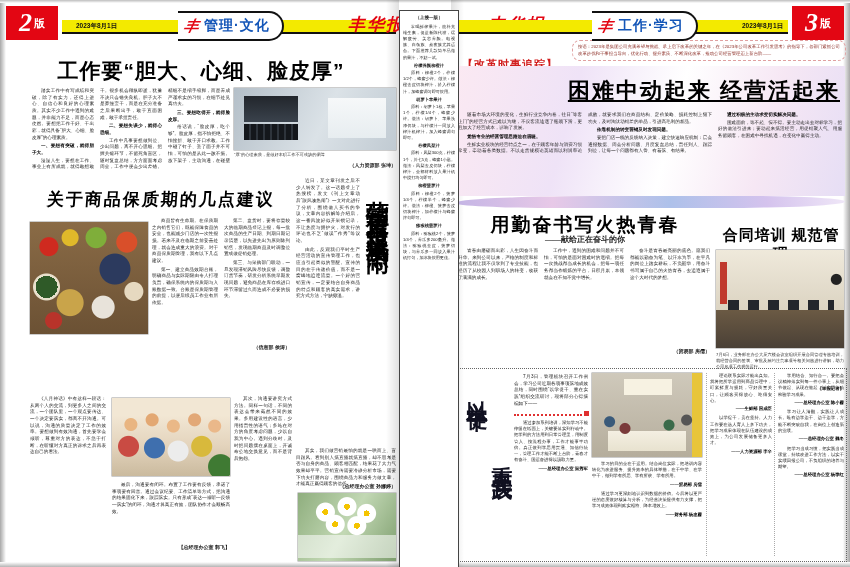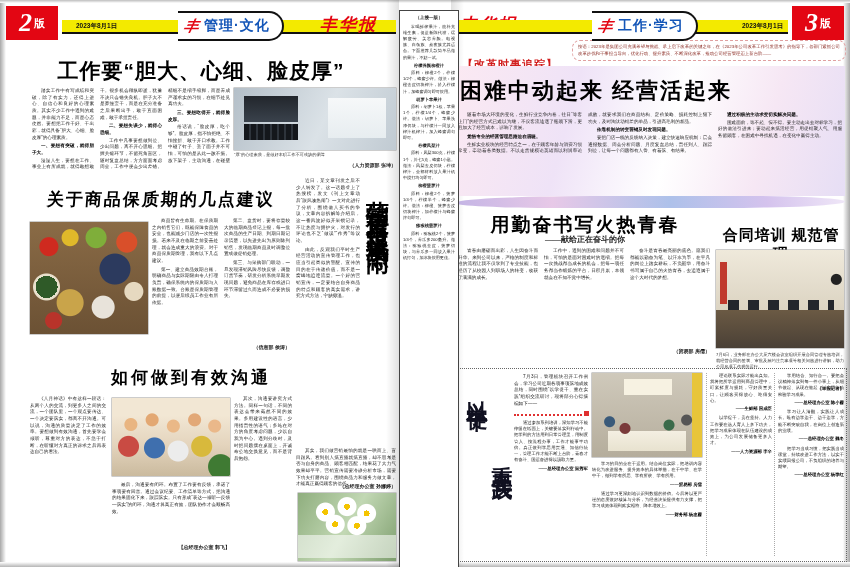--- a/index.html
+++ b/index.html
@@ -16,41 +16,41 @@
   
   .pagebox{width:52px;height:34px;background:#e30613;color:#fff;display:flex;align-items:center;justify-content:center;gap:2px;}
   .pagebox .pn{font:italic 900 26px "Liberation Serif",serif;}
   .pagebox .pl{font:700 11px "Liberation Sans",sans-serif;}
   .ybar{height:12px;background:#f3ea00;border-bottom:2px solid #111;}
   .date{font:700 6.5px "Liberation Sans",sans-serif;color:#111;}
   .capsule{height:26px;background:#fff;border:2px solid #111;border-left:none;
            border-radius:0 16px 16px 0;display:flex;align-items:center;gap:5px;padding:0 12px 0 6px;z-index:3;}
   .logo{color:#e30613;font:italic 900 15px "Liberation Serif",serif;transform:skewX(-12deg);}
   .sect{color:#1456b8;font:900 14px "Liberation Sans",sans-serif;letter-spacing:1px;}
-  .mast{color:#e30613;font:italic 900 17px "Liberation Serif",serif;letter-spacing:2px;}
+  .mast{color:#e30613;font:italic 900 17px "Liberation Serif",serif;letter-spacing:2px;margin-left:28px;}
   
   .body-t{font-size:4.6px;line-height:1.45;text-align:justify;color:#222;}
   .body-t p{margin:0 0 2px 0;text-indent:9px;}
   .body-t .sub{font-weight:900;color:#000;text-indent:9px;margin:1px 0;}
   .cols2{column-count:2;column-gap:6px;}
   .cols3{column-count:3;column-gap:6px;}
   .byline{font-size:5px;font-weight:900;text-align:right;color:#111;}
   .caption{font-size:4.2px;color:#333;text-align:justify;line-height:1.4;}
   .photo{box-shadow:0 0 0 .5px #999;}
   
   .hl-a1{font:900 21px "Liberation Sans",sans-serif;text-align:center;letter-spacing:1px;color:#000;}
   .hl-brush{font:900 17px "Liberation Serif",serif;text-align:center;letter-spacing:2px;color:#000;transform:skewX(-4deg);}
   .hl-a4{font:900 17px "Liberation Sans",sans-serif;text-align:center;letter-spacing:3px;color:#000;}
   .vtitle{writing-mode:vertical-rl;font:900 23px "Liberation Serif",serif;letter-spacing:5px;color:#000;}
   
   .eyebrow{font:900 11px "Liberation Serif",serif;color:#d21f1f;letter-spacing:1px;}
   .rintro{font-size:4.4px;line-height:1.5;color:#8a2a22;text-align:justify;
           border:1px dashed #e0a0a0;border-radius:8px;padding:3px 5px;}
   .band{background:linear-gradient(105deg,#fbe9f2,#efe3f7 30%,#ffffff 55%,#f6e7f4 78%,#e6def5);}
-  .hl-b1{font:900 22px "Liberation Sans",sans-serif;text-align:left;letter-spacing:2px;color:#000;}
+  .hl-b1{font:900 22px "Liberation Sans",sans-serif;text-align:right;letter-spacing:2px;color:#000;text-decoration:underline;}
   .wave{background:linear-gradient(90deg,#b9a7e0,#e3bfe3 25%,#9fb6e6 55%,#cdb8ea 80%,#ece2f6);
         border-radius:60% 40% 55% 45% / 100% 80% 90% 70%;opacity:.85;}
   .hl-b2{font:900 19px "Liberation Sans",sans-serif;text-align:center;letter-spacing:2px;color:#000;}
   .sub-b2{font:700 8px "Liberation Serif",serif;text-align:center;color:#222;}
   .hl-b3{font:900 15px "Liberation Serif",serif;text-align:center;letter-spacing:1px;color:#000;}
   .dotbox{border:1.5px dotted #666;}
   .vt-b4{writing-mode:vertical-rl;font:900 21px "Liberation Serif",serif;letter-spacing:4px;color:#101020;}
   .sig{display:block;text-align:right;font-weight:900;font-size:4.4px;color:#000;margin:1px 0 3px 0;}
   .deco{border-top:2px dotted #e03030;}
   .decosq{width:5px;height:5px;background:#e03030;}
@@ -174,21 +174,20 @@
     <p>近日，某文章刊发之后不少人转发了。这一话题登上了热搜榜，发文《刊上文章动后“跟风凑热闹”》一文对此进行了分析，围绕做人买书的争议，文章内容拆解等介绍后，这一番风波好似开采锁记录，不让热度与拥护火，对发行的评论也不乏“做误”“作秀”等议论。</p>
     <p>由此，反观我们平时生产经营活动的宣传管理工作，也应当引起类似的警醒。宣传的目的在于传递价值，而不是一窝蜂地追逐流量。一个好的营销宣传，一定要结合自身商品的特点和顾客的真实需求，讲究方式方法，宁缺毋滥。</p>
   </div>
   <div class="abs vtitle" style="left:362px;top:182px;height:298px;">营销宣传不是跟风凑热闹</div>
   <div class="abs body-t" style="left:296px;top:448px;width:100px;height:34px;">
     <p>其实，我们做营销最怕的就是一哄而上、盲目跟风。看到别人搞直播就搞直播，却不思考是否与自身的商品、顾客相匹配，结果花了大力气效果却平平。营销宣传需要冷静分析市场，需要下功夫打磨内容，围绕商品力和服务力做文章，才能真正赢得顾客的信任。</p>
   </div>
   <div class="abs byline" style="left:296px;top:483px;width:100px;">（总经理办公室 孙娜婷）</div>
   <div class="abs photo ph-daisy" style="left:298px;top:493px;width:98px;height:68px;"></div>
 
-  <div class="abs hl-a4" style="left:92px;top:366px;width:198px;">如何做到有效沟通</div>
   <div class="abs photo ph-team" style="left:112px;top:398px;width:118px;height:78px;"></div>
   <div class="abs body-t" style="left:30px;top:396px;width:76px;height:162px;">
     <p>《人月神话》中有这样一段话：从两个人的交流，到更多人之间的交流，一个团队里，一个观点要传达、一个决定要落实，都离不开沟通。可以说，沟通的质量决定了工作的效率。要想做到有效沟通，首先要学会倾听，尊重对方的表达，不急于打断，在听懂对方真正的诉求之后再表达自己的看法。</p>
   </div>
   <div class="abs body-t" style="left:234px;top:396px;width:58px;height:162px;">
     <p>其次，沟通要讲究方式方法。同样一句话，不同的表达会带来截然不同的效果。多用建设性的语言，少用指责性的语气；多站在对方的角度考虑问题，少以自我为中心。遇到分歧时，及时把问题摆在桌面上，开诚布公地交换意见，而不是背后抱怨。</p>
   </div>
   <div class="abs body-t" style="left:112px;top:482px;width:118px;height:60px;">
     <p>最后，沟通要有闭环。布置了工作要有反馈，承诺了事项要有回音。通过会议纪要、工作清单等方式，把沟通的结果固化下来，跟踪落实。只有形成“表达—倾听—反馈—落实”的闭环，沟通才算真正有效，团队协作才会顺畅高效。</p>
   </div>

